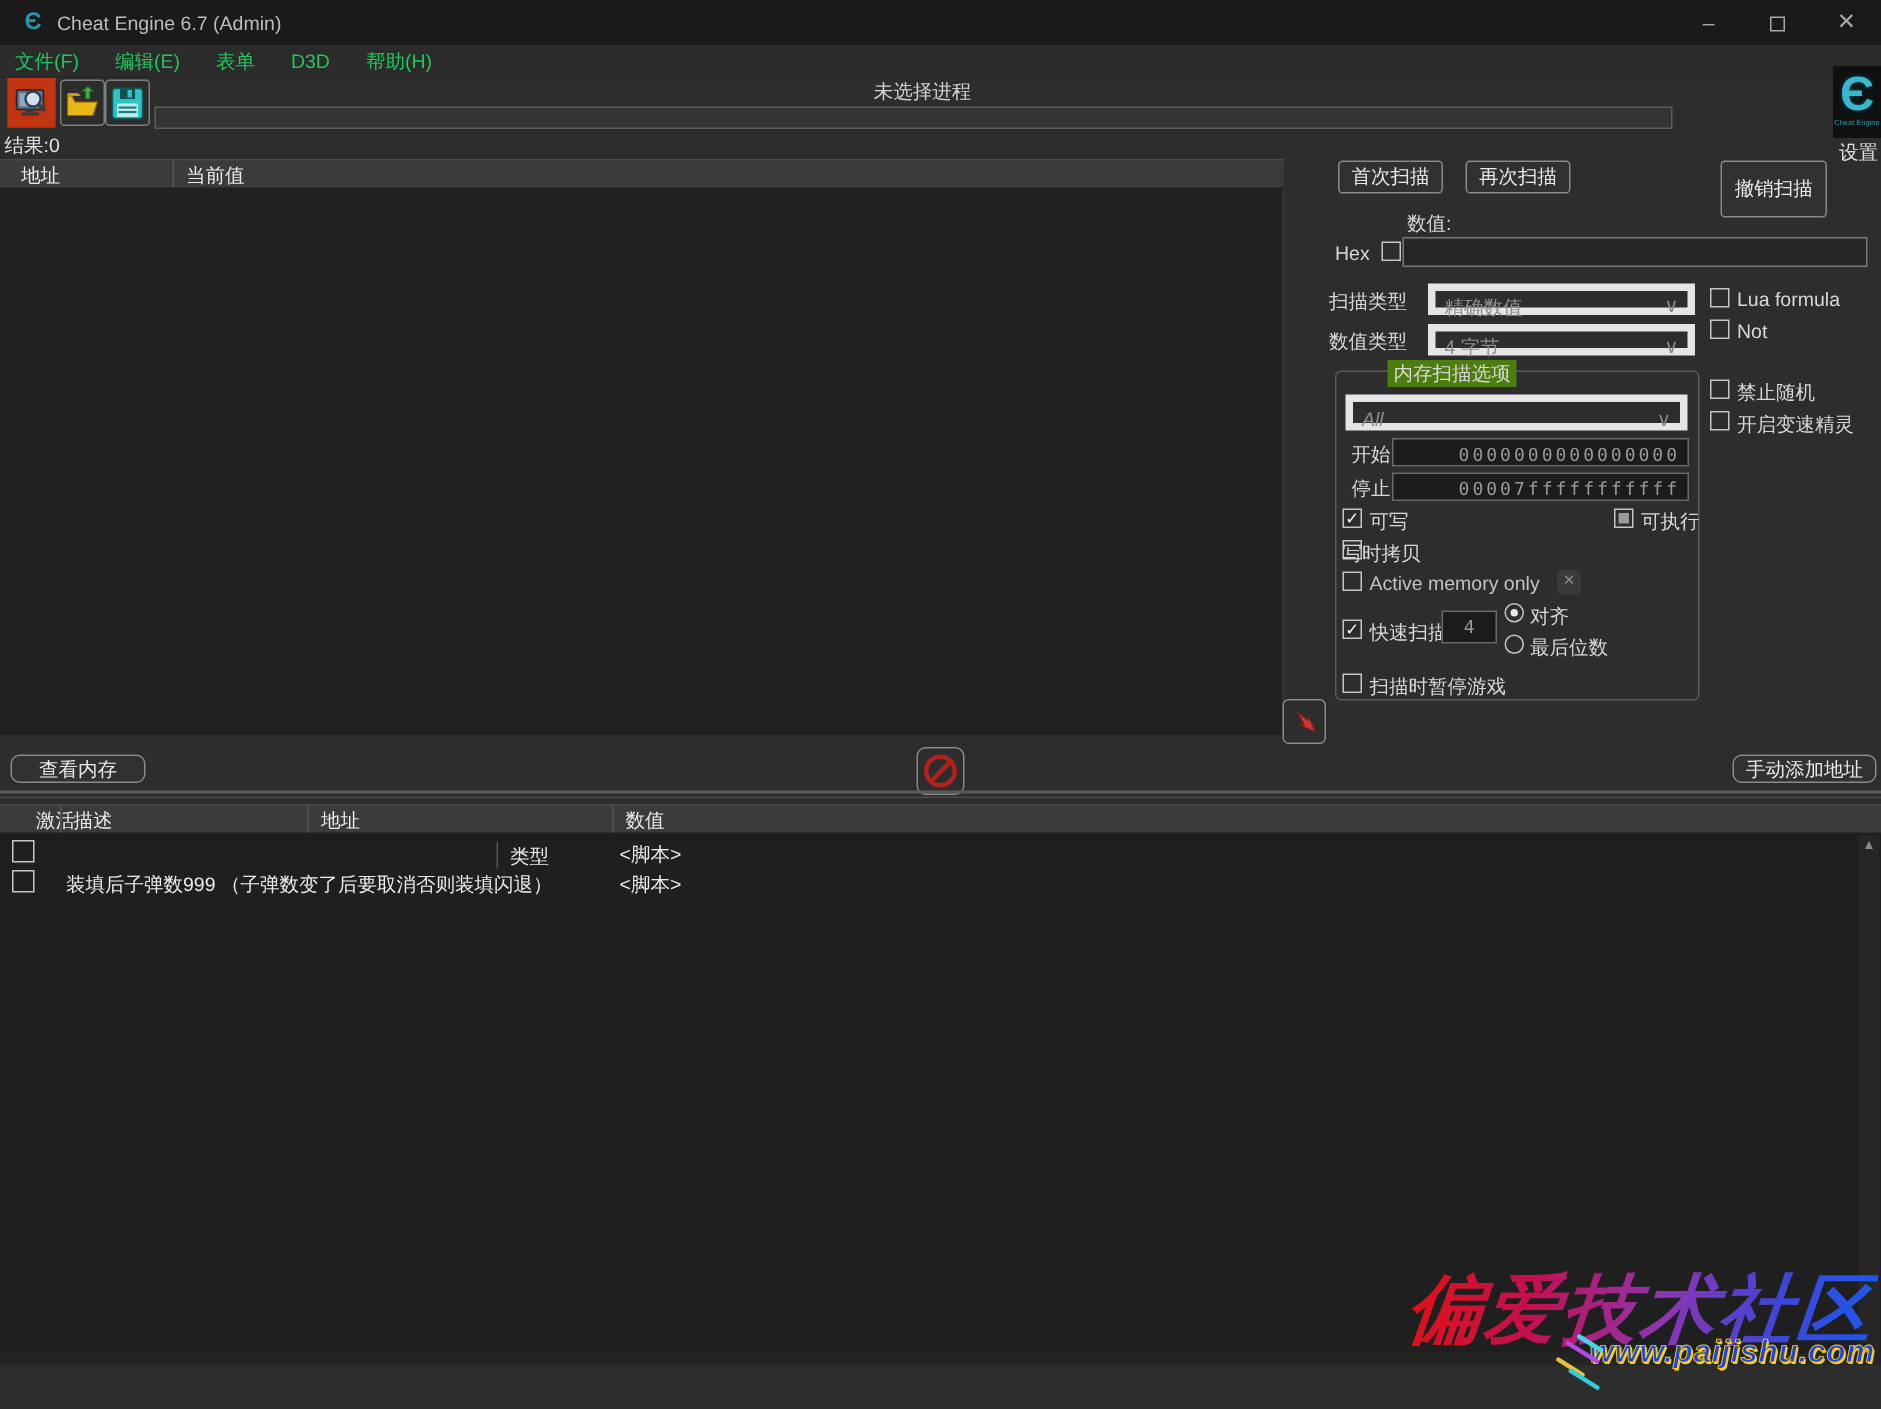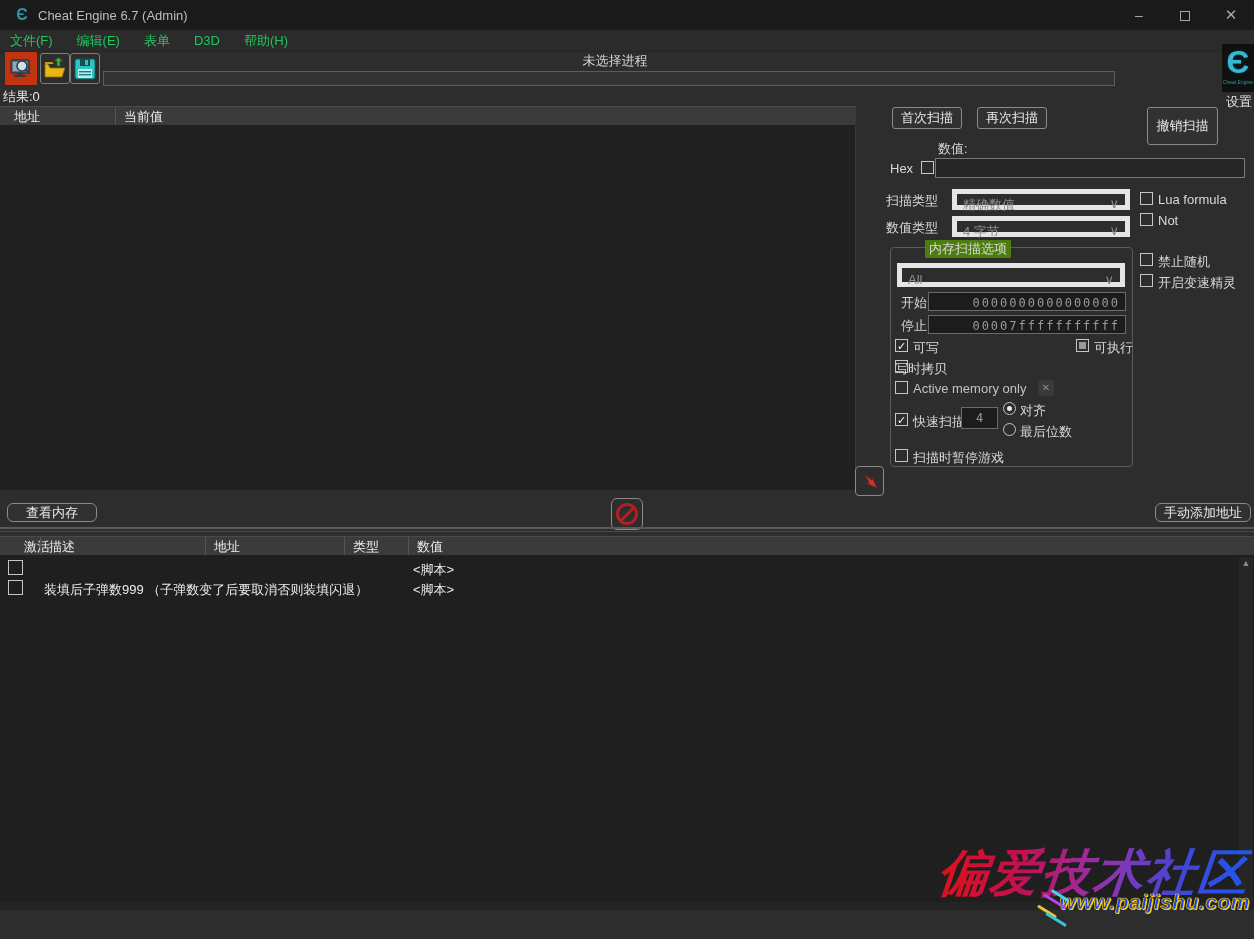--- a/index.html
+++ b/index.html
@@ -194,21 +194,21 @@
   <div class="combo" style="left:952px; top:216px; width:178px; height:21px;">
     <span>4 字节</span>
     <span class="chev">∨</span>
   </div>
   <span class="cb" style="left:1140px; top:213px;"></span>
   <div class="lbl" style="left:1158px; top:213px;">Not</div>
 
   <div class="groupbox">
     <div class="legend">内存扫描选项</div>
   </div>
-  <div class="combo" style="left:897px; top:263px; width:228px; height:24px; padding-top:4px;">
+  <div class="combo" style="left:897px; top:263px; width:228px; height:24px; padding-top:4px;font-style:italic;">
     <span>All</span>
     <span class="chev" style="top:4px;">∨</span>
   </div>
   <div class="lbl" style="left:901px; top:294px;">开始</div>
   <input class="hexinput" style="left: 928px; top: 292px; width: 198px; height: 19px;" value="0000000000000000">
   <div class="lbl" style="left:901px; top:317px;">停止</div>
   <input class="hexinput" style="left: 928px; top: 315px; width: 198px; height: 19px;" value="00007fffffffffff">
 
   <span class="cb checked" style="left:895px; top:339px;"></span>
   <div class="lbl" style="left:913px; top:339px;">可写</div>
@@ -253,21 +253,21 @@
   <div class="btn pill" style="left:1155px; top:503px; width:96px; height:19px;">手动添加地址</div>
 
   <div class="splitter"></div>
   <div class="splitter2"></div>
 
   <div class="addr-table">
     <div class="thead">
       <div class="col first" style="left:16px; width:40px;">激活</div>
       <div class="col" style="left:40px; width:165px;">描述</div>
       <div class="col" style="left:205px; width:127px;">地址</div>
-      <div class="col" style="left:344px; width:76px;">类型</div>
+      <div class="col" style="left:331px; width:76px;margin-top:24px;">类型</div>
       <div class="col" style="left:408px; width:846px;">数值</div>
     </div>
     <div class="arow" style="top:22px;">
       <span class="cb" style="position:absolute;"></span>
       <div class="val">&lt;脚本&gt;</div>
     </div>
     <div class="arow" style="top:42px;">
       <span class="cb" style="position:absolute;"></span>
       <div class="desc">装填后子弹数999 （子弹数变了后要取消否则装填闪退）</div>
       <div class="val">&lt;脚本&gt;</div>

